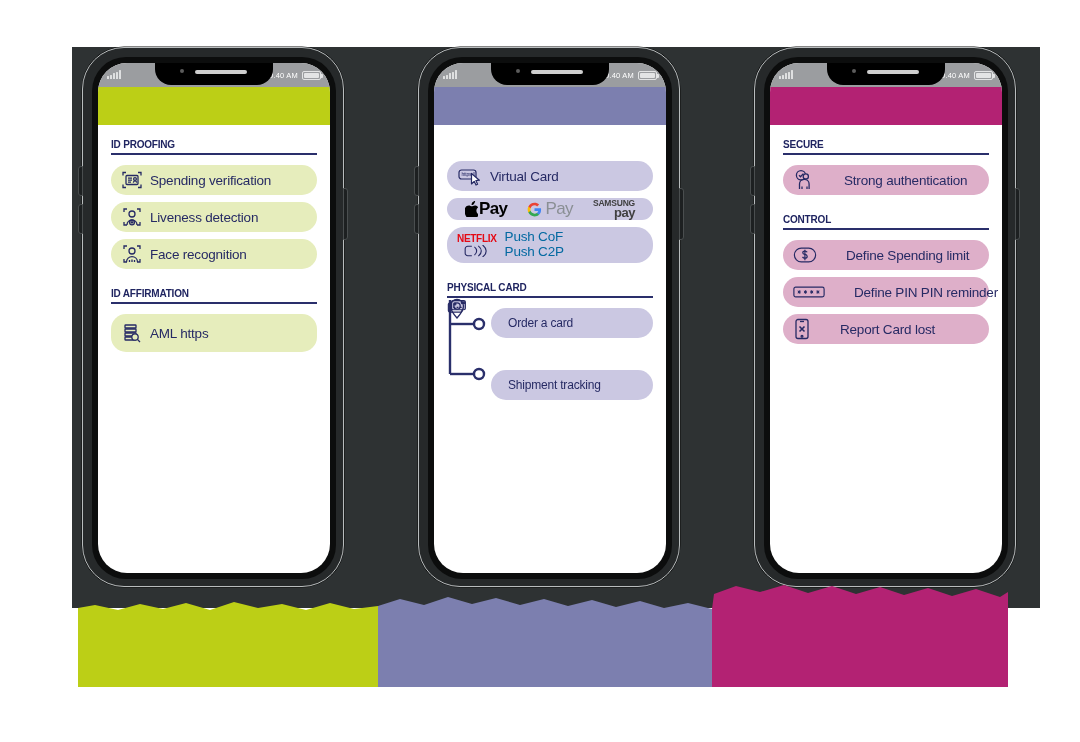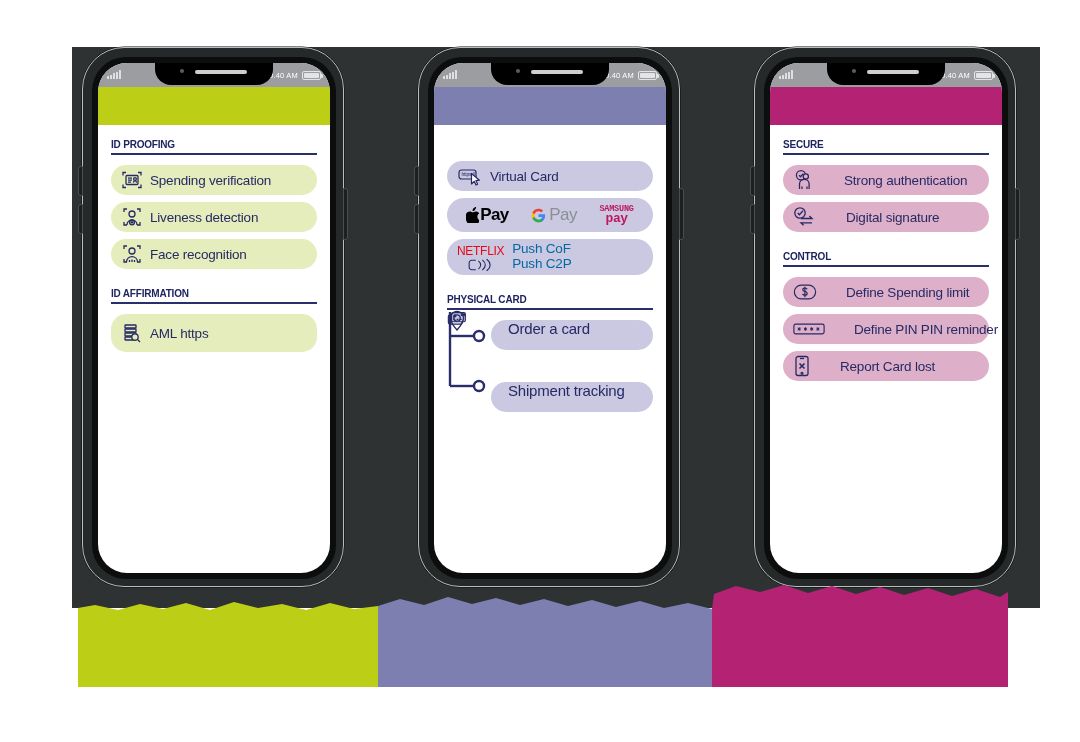--- a/index.html
+++ b/index.html
@@ -156,46 +156,46 @@
   .pill .label { white-space: nowrap; }
   .pill .ico { flex: 0 0 auto; display:flex; align-items:center; justify-content:center; }
 
   .p1 .pill { background: #e6edbc; }
   .p2 .pill { background: #cbc8e2; }
   .p3 .pill { background: #deafc9; gap: 29px; }
 
   
   .logo-row {
     display:flex; align-items:center; justify-content:space-around;
-    height: 34px; border-radius: 17px;
+    height: 22px; border-radius: 17px;
     background: #cbc8e2;
     margin-bottom: 7px;
     padding: 0 8px;
   }
   .applepay { display:flex; align-items:center; gap:0px; color:#000; font-size:17px; font-weight:600; letter-spacing:-0.6px;}
   .gpay { display:flex; align-items:center; gap:3px; color:#8a8f94; font-size:17px; letter-spacing:-0.6px;}
-  .samsungpay { text-align:center; color:#be185d; line-height:0.95;font-family:Liberation Mono, monospace; }
+  .samsungpay { text-align:right; color:#404040; line-height:0.95; }
   .samsungpay .s1 { font-size:8.5px; font-weight:bold; letter-spacing:-0.2px; display:block;}
   .samsungpay .s2 { font-size:13px; font-weight:bold; letter-spacing:-0.5px; display:block;}
 
   .dual-pill {
     display:flex; align-items:center; gap:8px;
     border-radius:17px; background:#cbc8e2;
     padding: 3px 10px; margin-bottom: 7px; height: 36px;
   }
   .dual-left { display:flex; flex-direction:column; align-items:center; gap:1px; }
-  .netflix { color:#e50914; font-size:12px; font-weight:normal; letter-spacing:-0.3px; }
+  .netflix { color:#e50914; font-size:10px; font-weight:bold; letter-spacing:-0.3px; }
   .dual-right { color:#0369a1; font-size:13.5px; line-height:1.08; letter-spacing:-0.2px;}
 
   
   .tree { position: relative; padding-left: 0; }
   .tree-pill {
-    display:flex; gap:7px;
+    display:flex; align-items:center; gap:7px;
     height:30px; border-radius:15px; background:#cbc8e2;
-    padding:0 10px; color:#262a64; font-size:15px;
+    padding:0 10px; color:#262a64; font-size:12px;
     margin-left: 44px; margin-bottom: 12px;
     letter-spacing:-0.2px;
   }
   .tree svg { position:absolute; left:0; top:-10px; }
 
   svg.icn { display:block; }
 
   
   .bottom-white {
     position:absolute; left:0; top:710px; width:1080px; height:32px; background:#fff;
@@ -468,30 +468,20 @@
               <circle cx="8" cy="6.2" r="4.6"></circle>
               <path d="M6 6.2l1.5 1.6L10.4 4.6"></path>
               <circle cx="12.8" cy="7.4" r="2.6" fill="#deafc9"></circle>
               <path d="M6.5 20v-5c0-2.6 2.1-4.6 4.8-4.6s4.8 2 4.8 4.6v5"></path>
               <path d="M9 17.6v2.4M14 17.6v2.4"></path>
             </svg>
           </span>
           <span class="label">Strong authentication</span>
         </div>
 
-        <div class="pill">
-          <span class="ico">
-            <svg class="icn" width="24" height="22" viewBox="0 0 24 22" fill="none" stroke="#262a64" stroke-width="1.3">
-              <circle cx="7" cy="7" r="5.2"></circle>
-              <path d="M4.7 7l1.7 1.8L10 4.8"></path>
-              <path d="M8 12.5h11l-2.6-2.4M19 16.8H8l2.6 2.4"></path>
-            </svg>
-          </span>
-          <span class="label">Digital signature</span>
-        </div>
 
 
         <div class="sec-gap"></div>
 
         <div class="sec-title">CONTROL</div>
         <div class="sec-rule"></div>
 
         <div class="pill">
           <span class="ico">
             <svg class="icn" width="24" height="20" viewBox="0 0 26 20" fill="none" stroke="#262a64" stroke-width="1.3">

